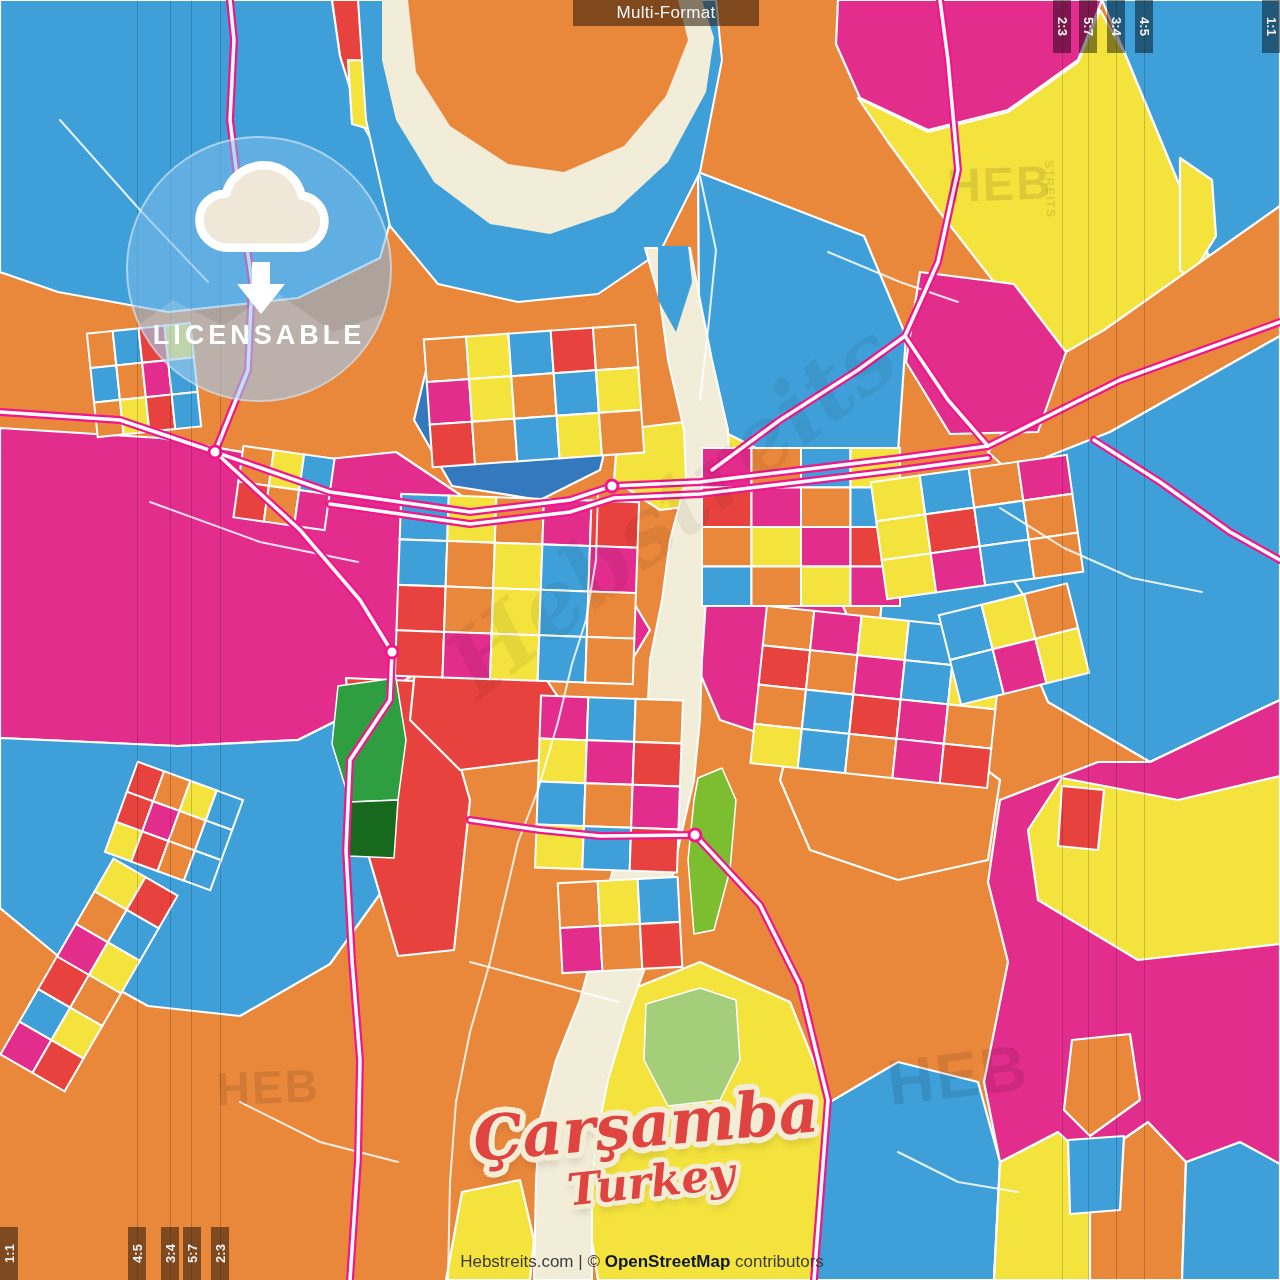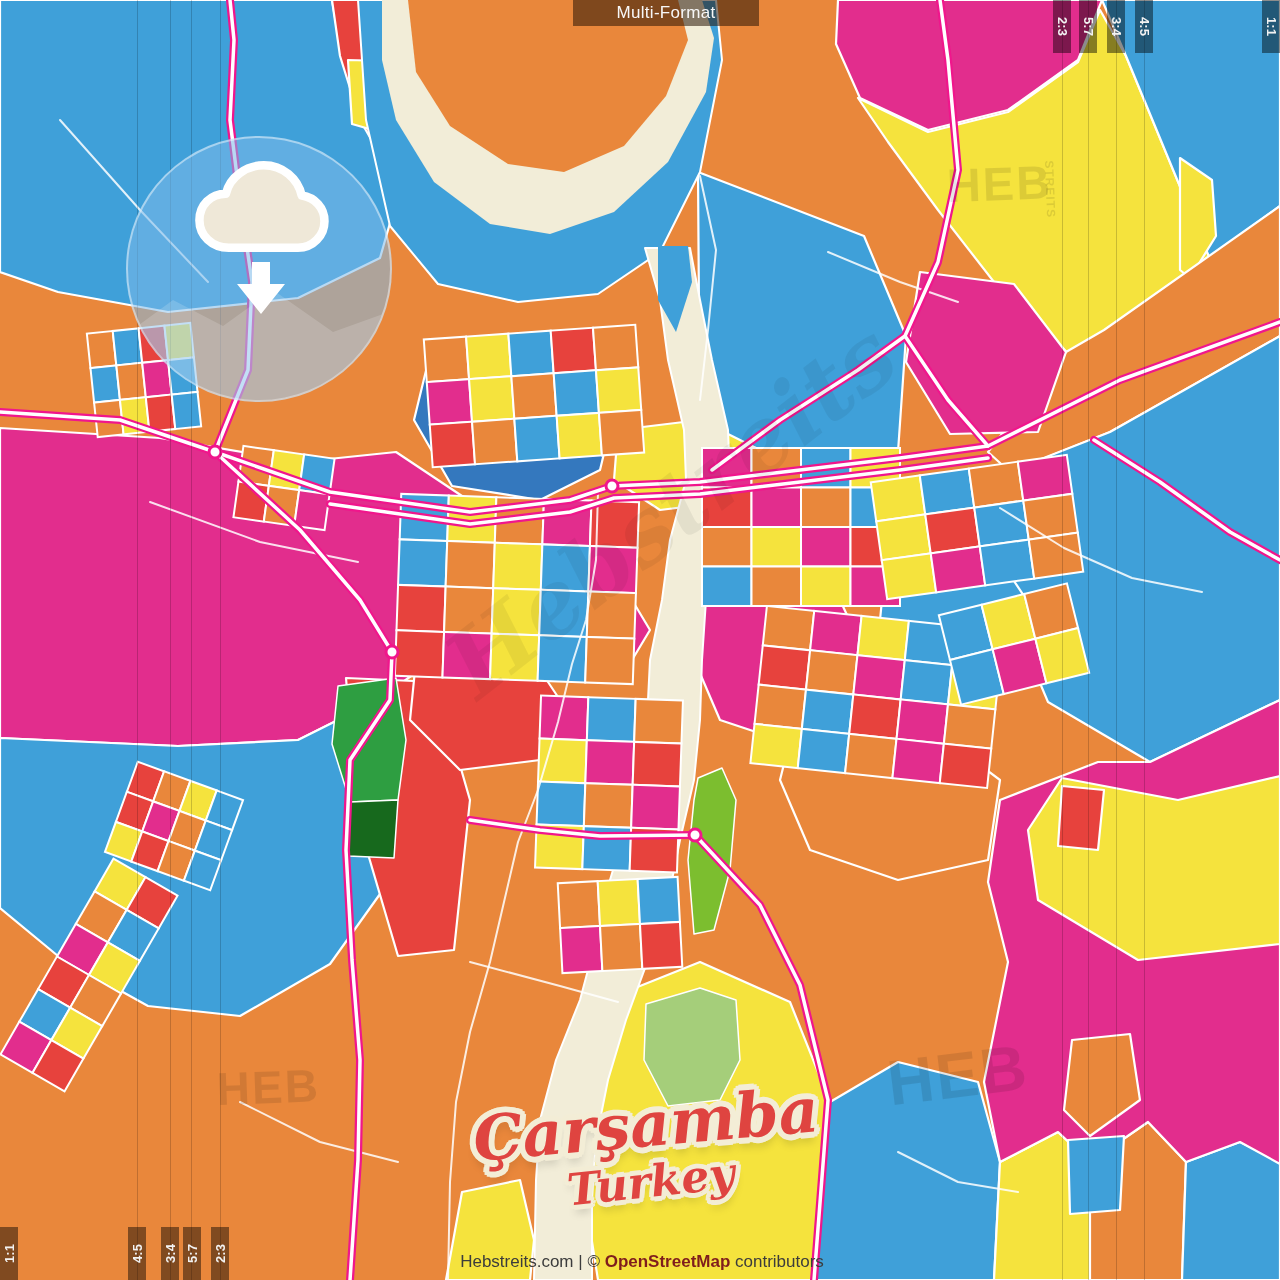--- a/index.html
+++ b/index.html
@@ -40,21 +40,21 @@
     text-shadow:6px 0 0 #F3EDD6,5px 3px 0 #F3EDD6,3px 5px 0 #F3EDD6,0 6px 0 #F3EDD6,
     -3px 5px 0 #F3EDD6,-5px 3px 0 #F3EDD6,-6px 0 0 #F3EDD6,-5px -3px 0 #F3EDD6,
     -3px -5px 0 #F3EDD6,0 -6px 0 #F3EDD6,3px -5px 0 #F3EDD6,5px -3px 0 #F3EDD6,0 9px 10px rgba(0,0,0,0.18);}
   #title-country{font-size:44px;line-height:1;display:block;margin-top:4px;transform:rotate(-1deg);
     text-shadow:5px 0 0 #F3EDD6,4px 3px 0 #F3EDD6,3px 4px 0 #F3EDD6,0 5px 0 #F3EDD6,
     -3px 4px 0 #F3EDD6,-4px 3px 0 #F3EDD6,-5px 0 0 #F3EDD6,-4px -3px 0 #F3EDD6,
     -3px -4px 0 #F3EDD6,0 -5px 0 #F3EDD6,3px -4px 0 #F3EDD6,4px -3px 0 #F3EDD6,0 8px 9px rgba(0,0,0,0.18);}
   
   #attribution{position:absolute;left:642px;bottom:8px;transform:translateX(-50%);
     color:#3C3C3C;font-size:17px;z-index:6;white-space:nowrap;}
-  #attribution .osm{font-weight:bold;color:#7f1d1d;}
+  #attribution .osm{font-weight:bold;color:#0f172a;}
 </style>
 </head>
 <body>
 
 <div id="stage">
 
   <svg id="map-svg" viewBox="0 0 1280 1280" xmlns="http://www.w3.org/2000/svg">
       <rect x="0" y="0" width="1280" height="1280" fill="#E9873B"></rect>
       <polygon points="0,0 332,0 342,58 368,128 400,188 380,258 298,298 168,312 58,292 0,272" fill="#3FA0D9" stroke="#FFFFFF" stroke-width="2.2" stroke-linejoin="round"></polygon>
       <polygon points="332,0 478,0 452,58 428,138 398,186 360,120 340,56" fill="#E7423D" stroke="#FFFFFF" stroke-width="2.2" stroke-linejoin="round"></polygon>
@@ -354,20 +354,21 @@
   <div id="badge">
     <svg style="left:0;top:0;" width="266" height="266" viewBox="0 0 266 266">
       <polygon points="0,195 45,162 95,188 145,152 205,194 266,172 266,266 0,266" fill="rgba(255,255,255,0.16)"></polygon>
     </svg>
     <svg style="left:61px;top:16px;" width="144" height="104" viewBox="0 0 152 104">
       <path d="M42 96 C 24 96 11 83 11 67 C 11 51 23 39 39 39 C 43 21 61 9 79 9 C 99 9 115 23 119 41 C 133 43 143 54 143 68 C 143 83 131 96 115 96 Z" fill="#EFE8D8" stroke="#FFFFFF" stroke-width="9" stroke-linejoin="round"></path>
     </svg>
     <svg style="left:103px;top:124px;" width="60" height="54" viewBox="0 0 60 54">
       <path d="M21 0 h18 v22 h15 l-24,30 -24,-30 h15 z" fill="#FFFFFF"></path>
     </svg>
+    <div id="badge-label">LICENSABLE</div>
   </div>
 
   <div id="watermarks">
       <div class="wm" style="left: 946px; top: 162px; font-size: 47px; transform: rotate(-2deg);"><span>HEB</span><span class="wm-small">STREITS</span></div>
       <div class="wm" style="left: 884px; top: 1052px; font-size: 64px; transform: rotate(-7deg);"><span>HEB</span></div>
       <div class="wm" style="left: 216px; top: 1066px; font-size: 46px; transform: rotate(-2deg);"><span>HEB</span></div>
       <div class="wm script" style="left: 430px; top: 640px; font-size: 92px; transform: rotate(-38deg);"><span>Hebstreits</span></div>
     </div>
 
   <div id="map-title">

